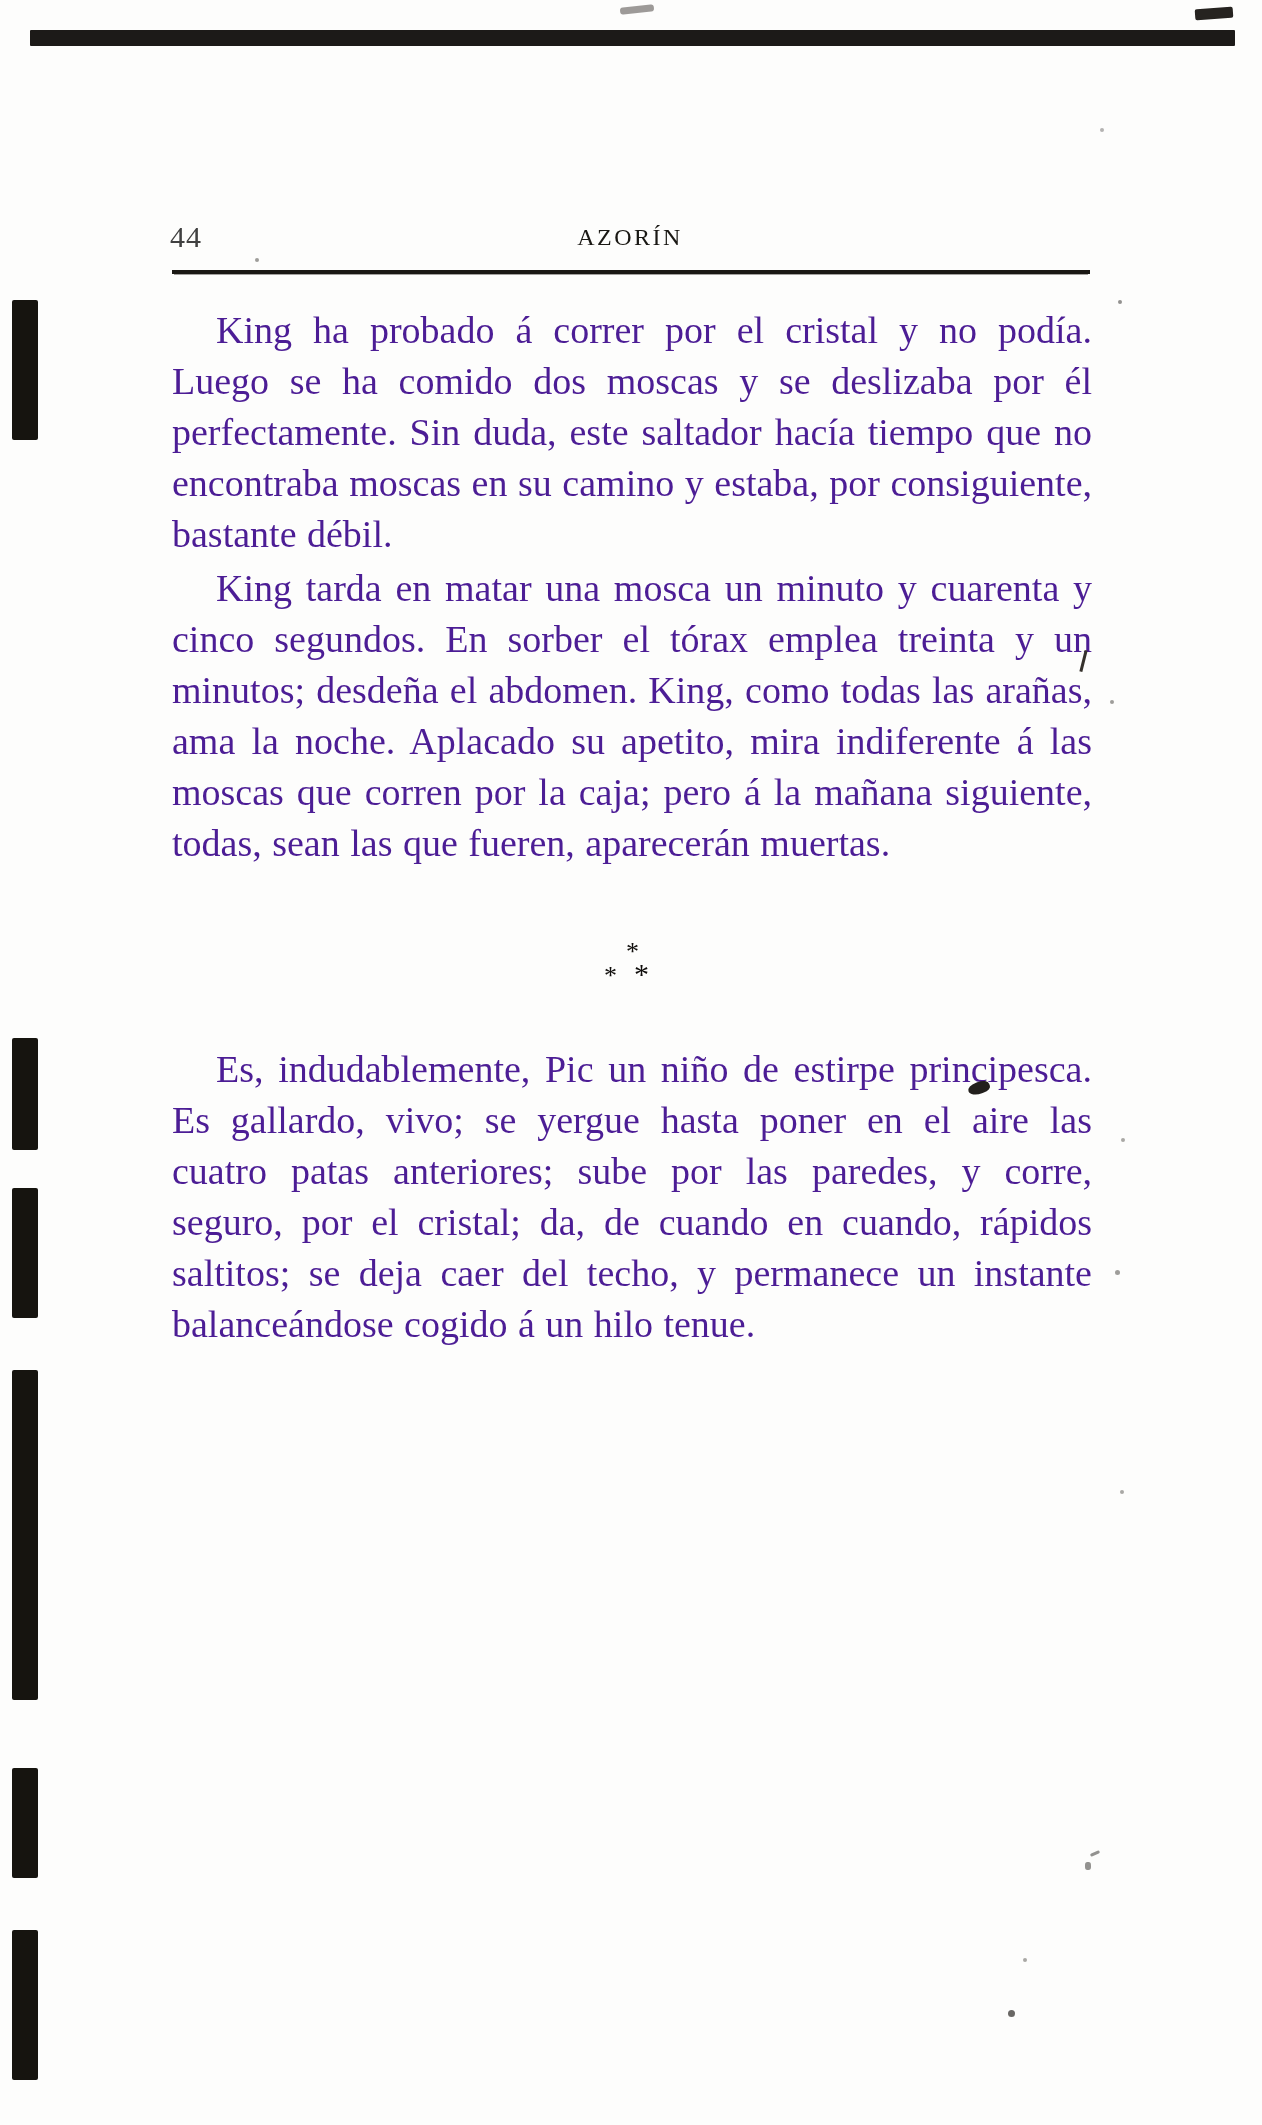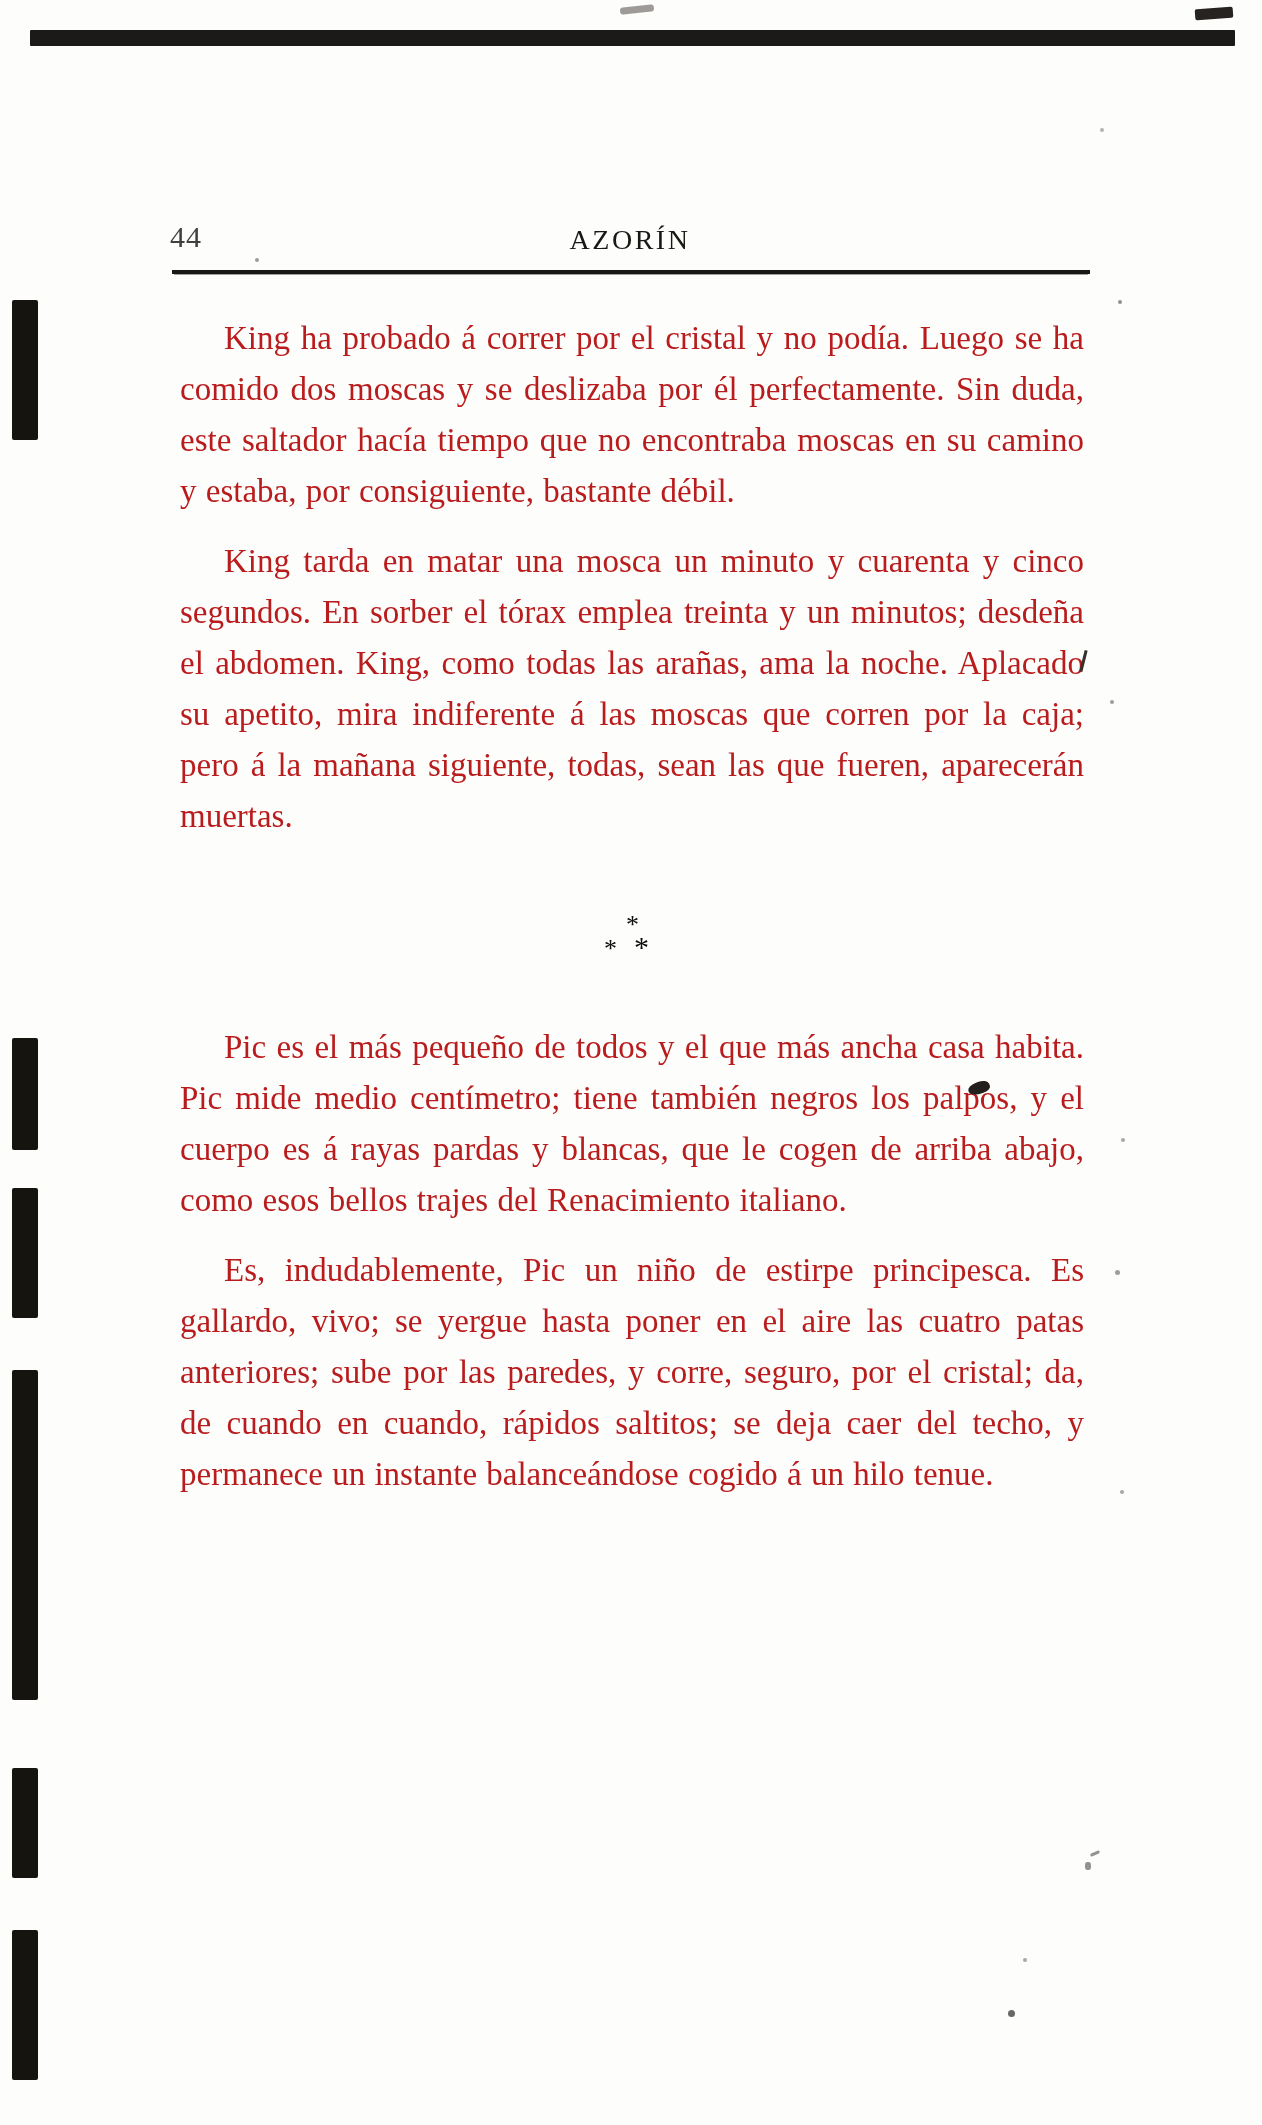--- a/index.html
+++ b/index.html
@@ -85,21 +85,21 @@
     font-size: 30px;
     letter-spacing: 1px;
     color: #404040;
   }
   .head-title {
     position: absolute;
     left: 0;
     right: 0;
     top: 4px;
     text-align: center;
-    font-size: 28px;
+    font-size: 24px;
     letter-spacing: 2.5px;
     color: #1a1814;
   }
   .head-rule {
     position: absolute;
     top: 270px;
     left: 172px;
     width: 918px;
     height: 4px;
     background: #1a1814;
@@ -116,26 +116,26 @@
   }
 
   
   .body-col {
     position: absolute;
     top: 305px;
     left: 172px;
     width: 920px;
   }
   p.para {
-    margin: 8px;
-    font-size: 33px;
+    margin: 0;
+    font-size: 38px;
     line-height: 51px;
     text-align: justify;
     text-indent: 44px;
-    color: #b91c1c;
+    color: #4c1d95;
     word-spacing: 1px;
   }
 
   .para-gap { height: 3px; }
 
   
   .asterism {
     position: relative;
     height: 120px;
     margin-top: 52px;
@@ -228,21 +228,20 @@
     <p class="para">King ha probado á correr por el cristal y no podía. Luego se ha comido dos moscas y se deslizaba por él perfectamente. Sin duda, este saltador hacía tiempo que no encontraba moscas en su camino y estaba, por consiguiente, bastante débil.</p>
     <div class="para-gap"></div>
     <p class="para">King tarda en matar una mosca un minuto y cuarenta y cinco segundos. En sorber el tórax emplea treinta y un minutos; desdeña el abdomen. King, como todas las arañas, ama la noche. Aplacado su apetito, mira indiferente á las moscas que corren por la caja; pero á la mañana siguiente, todas, sean las que fueren, aparecerán muertas.</p>
 
     <div class="asterism">
       <span class="ast-top">*</span>
       <span class="ast-bl">*</span>
       <span class="ast-br">*</span>
     </div>
 
-    <p class="para">Pic es el más pequeño de todos y el que más ancha casa habita. Pic mide medio centímetro; tiene también negros los palpos, y el cuerpo es á rayas pardas y blancas, que le cogen de arriba abajo, como esos bellos trajes del Renacimiento italiano.</p>
     <div class="para-gap"></div>
     <p class="para">Es, indudablemente, Pic un niño de estirpe principesca. Es gallardo, vivo; se yergue hasta poner en el aire las cuatro patas anteriores; sube por las paredes, y corre, seguro, por el cristal; da, de cuando en cuando, rápidos saltitos; se deja caer del techo, y permanece un instante balanceándose cogido á un hilo tenue.</p>
   </div>
 
   <div class="m-tick-right"></div>
   <div class="m-blot"></div>
   <div class="mark m-dot-a"></div>
   <div class="mark m-dot-b"></div>
   <div class="mark m-dot-c"></div>
   <div class="mark m-dot-d"></div>

